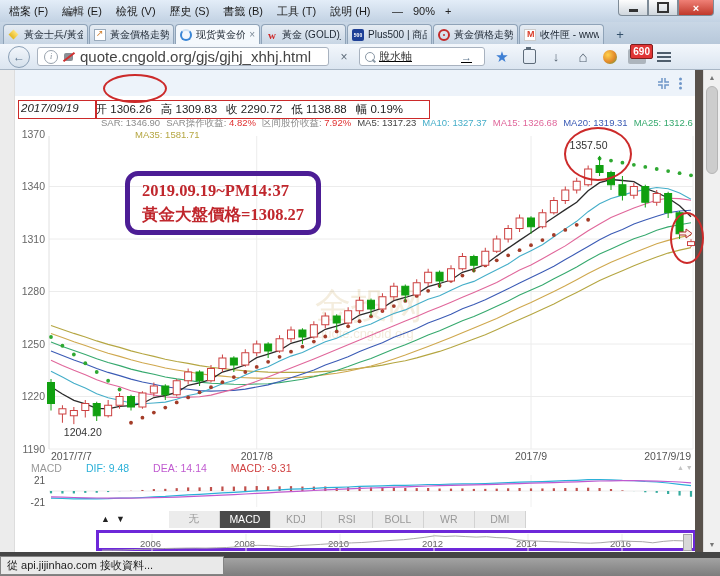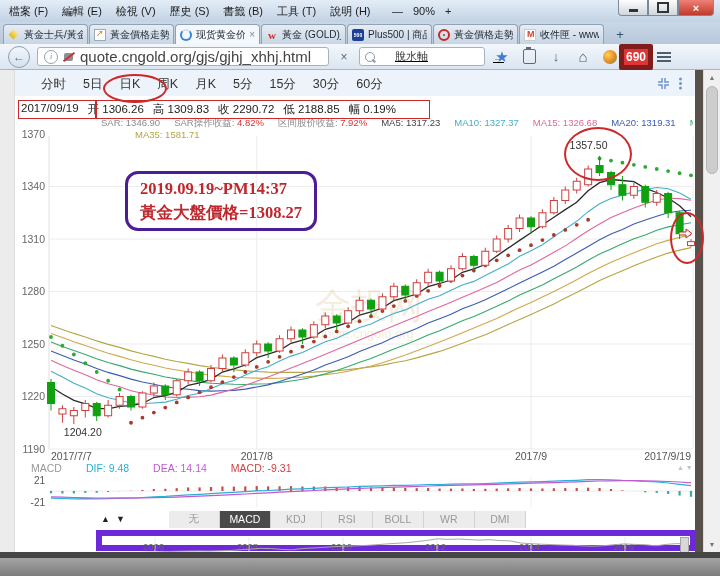--- a/index.html
+++ b/index.html
@@ -55,68 +55,68 @@
   #urlbar{flex:none;width:292px;height:19px;background:#fff;border:1px solid #a8b2bf;border-radius:3px;
     display:flex;align-items:center;gap:5px;padding:0 6px;box-sizing:border-box;}
   #infoicon{width:12px;height:12px;border:1px solid #98a2ad;border-radius:50%;color:#7c8894;
     font-size:8px;line-height:11px;text-align:center;flex:none;font-family:"Liberation Serif",serif;font-style:italic;}
   #plugicon{width:12px;height:12px;position:relative;flex:none;}
   #plugicon::before{content:"";position:absolute;left:1px;top:2px;width:9px;height:8px;background:#8a9096;border-radius:2px;}
   #plugicon::after{content:"";position:absolute;left:-1px;top:5px;width:14px;height:2px;background:#d12f2f;transform:rotate(-38deg);}
   #urltext{font-size:15px;color:#444;white-space:nowrap;overflow:hidden;}
   #stopbtn{width:16px;height:16px;color:#5e6c7a;font-size:12px;line-height:16px;text-align:center;flex:none;}
   #searchbox{flex:none;width:126px;height:19px;background:#fff;border:1px solid #a8b2bf;border-radius:3px;
-    display:flex;align-items:center;gap:20px;padding:0 5px;box-sizing:border-box;text-decoration:underline;}
+    display:flex;align-items:center;gap:4px;padding:0 5px;box-sizing:border-box;text-decoration:underline;}
   .mag{width:8px;height:8px;border:1.5px solid #8a98a6;border-radius:50%;position:relative;flex:none;}
   .mag::after{content:"";position:absolute;left:6px;top:7px;width:4px;height:1.5px;background:#8a98a6;transform:rotate(40deg);}
   #searchinput{border:none;outline:none;font-size:11px;color:#333;width:78px;background:transparent;
     font-family:inherit;padding:0;}
   #goarrow{color:#5a738c;font-size:11px;}
   .navicon{flex:none;display:flex;align-items:center;justify-content:center;width:20px;height:20px;}
   #staricon{color:#3e7fd4;font-size:15px;}
   #clipicon{width:11px;height:13px;border:1.5px solid #5d6b79;border-radius:2px;position:relative;}
   #clipicon::before{content:"";position:absolute;left:2px;top:-3px;width:5px;height:3px;background:#5d6b79;}
   #downicon{color:#4e5d6c;font-size:13px;font-weight:bold;}
   #homeicon{color:#4e5d6c;font-size:15px;}
   #addonicon{width:14px;height:14px;border-radius:50%;background:radial-gradient(circle at 35% 35%,#ffd24d,#e2892b 55%,#4f9e3c);}
   #badgeicon{position:relative;width:18px;height:15px;background:#adb5bd;border-radius:2px;}
-  #badge{position:absolute;right:-7px;top:-5px;background:#e03535;color:#fff;font-size:12px;
-    padding:1px 2px;border-radius:2px;border:5px solid #7f1d1d;font-weight:bold;}
+  #badge{position:absolute;right:-7px;top:-5px;background:#e03535;color:#fff;font-size:10px;
+    padding:1px 2px;border-radius:2px;border:1px solid #7f1d1d;font-weight:bold;}
   #hamburger{display:flex;flex-direction:column;gap:2px;}
   #hamburger span{width:14px;height:2px;background:#4e5d6c;}
   
   #viewport{position:absolute;left:0;top:70px;width:703px;height:482px;background:#ececec;}
   #chartbox{position:absolute;left:14px;top:0;width:681px;height:482px;background:#fff;
     border-left:1px solid #ddd;box-sizing:border-box;}
   .period-bar{position:absolute;left:0;top:0;width:100%;height:26px;background:#edf3fa;}
   #periods{position:absolute;left:26px;top:6px;display:flex;gap:17px;font-size:12.5px;color:#333;}
   .period-item{white-space:nowrap;}
   #mini-icons{position:absolute;right:12px;top:7px;display:flex;gap:8px;}
   #ohlcrow{position:absolute;left:6px;top:32px;display:flex;gap:9px;font-size:11.5px;color:#222;white-space:nowrap;}
-  #ohlcrow .date{margin-right:0;}
-  #indrow{position:absolute;left:86px;top:47px;width:592px;display:flex;gap:14px;font-size:9.5px;
+  #ohlcrow .date{margin-right:8px;font-style:italic;}
+  #indrow{position:absolute;left:86px;top:47px;width:592px;display:flex;gap:6px;font-size:9.5px;
     white-space:nowrap;overflow:hidden;}
   .ind-label{color:#8a8a8a;}
   #ma35row{position:absolute;left:88px;top:59px;font-size:9.5px;}
   #mainSvg{position:absolute;left:0;top:56px;}
   #macdrow{position:absolute;left:16px;top:392px;display:flex;gap:24px;font-size:10.5px;white-space:nowrap;}
   #macdSvg{position:absolute;left:0;top:403px;}
   #btabs{position:absolute;left:0;top:440px;width:681px;height:18px;display:flex;align-items:center;}
   #btabs .arrows{margin-left:86px;display:flex;gap:6px;font-size:9px;color:#222;}
   #btabs .spacer{width:44px;}
   .btab{width:50px;height:17px;background:#ececec;border-right:1px solid #d2d2d2;font-size:10.5px;
     color:#999;display:flex;align-items:center;justify-content:center;}
   .btab.active{background:#4a4a4a;color:#fff;}
   #navigator{position:absolute;left:81px;top:460px;width:600px;height:21px;background:#fff;
-    border:6px solid #6d28d9;box-sizing:border-box;}
+    border:3px solid #6d28d9;box-sizing:border-box;}
   #navthumb{position:absolute;right:1px;top:1px;width:9px;height:17px;background:#d8d8d8;border:1px solid #a5a5a5;box-sizing:border-box;}
   
   .red-ellipse{position:absolute;border:2.5px solid #cc2a2a;border-radius:50%;z-index:10;}
   .red-rect{position:absolute;border:1.5px solid #cc2a2a;z-index:10;}
-  #annbox{position:absolute;left:110px;top:101px;border:3px solid #4c1d95;border-radius:13px;
+  #annbox{position:absolute;left:110px;top:101px;border:5px solid #4c1d95;border-radius:13px;
     padding:3px 12px;color:#c0272d;font-family:"Liberation Serif","DejaVu Serif",serif;
     font-weight:600;font-size:16.5px;line-height:24px;white-space:nowrap;z-index:10;background:rgba(255,255,255,.0);}
   #cursorarrow{position:absolute;left:664px;top:158px;z-index:11;}
   
   #darkstrip{position:absolute;left:695px;top:0;width:8px;height:482px;background:#58514b;}
   #scrollbar{position:absolute;left:703px;top:70px;width:17px;height:482px;background:#f0f0f0;border-left:1px solid #dcdcdc;box-sizing:border-box;}
   .scroll-arrow{width:16px;height:15px;display:flex;align-items:center;justify-content:center;font-size:7px;color:#777;}
   #sthumb{position:absolute;left:2px;top:16px;width:12px;height:88px;background:#cdcdcd;border:1px solid #b5b5b5;border-radius:6px;box-sizing:border-box;}
   #scroll-down{position:absolute;bottom:0;left:0;}
   #bottomband{position:absolute;left:0;top:552px;width:720px;height:6px;background:#454545;}
@@ -228,31 +228,20 @@
           <span></span>
           <span></span>
           <span></span>
         </div>
     </div>
   </div>
 
   <div id="viewport">
     <div id="chartbox">
       <div class="period-bar"></div>
-      <div id="periods">
-          <span class="period-item">分时</span>
-          <span class="period-item">5日</span>
-          <span class="period-item">日K</span>
-          <span class="period-item">周K</span>
-          <span class="period-item">月K</span>
-          <span class="period-item">5分</span>
-          <span class="period-item">15分</span>
-          <span class="period-item">30分</span>
-          <span class="period-item">60分</span>
-        </div>
       <div id="mini-icons">
         <svg width="13" height="13">
           <g stroke="#6f96c8" stroke-width="1.5" fill="none">
             <path d="M1,5 L5,5 L5,1"></path>
               <path d="M12,5 L8,5 L8,1"></path>
               <path d="M1,8 L5,8 L5,12"></path>
               <path d="M12,8 L8,8 L8,12"></path>
           </g>
         </svg>
         <svg width="5" height="13">
@@ -261,21 +250,21 @@
               <circle cx="2.5" cy="6.5" r="1.5"></circle>
               <circle cx="2.5" cy="11" r="1.5"></circle>
             </g>
         </svg>
       </div>
       <div id="ohlcrow">
         <span class="date">2017/09/19</span>
       <span>开 1306.26</span>
           <span>高 1309.83</span>
           <span>收 2290.72</span>
-          <span>低 2188.85</span>
+          <span>低 1138.88</span>
           <span>幅 0.19%</span>
         </div>
       <div id="indrow">
           <span><span style="color: rgb(138, 138, 138);">SAR: </span><span style="color: rgb(138, 138, 138);">1346.90</span></span>
           <span><span style="color: rgb(138, 138, 138); text-align: right;">SAR操作收益: </span><span style="color: rgb(224, 48, 48);">4.82%</span></span>
           <span><span style="color: rgb(138, 138, 138);">区间股价收益: </span><span style="color: rgb(224, 48, 48);">7.92%</span></span>
           <span><span style="color: rgb(68, 68, 68);">MA5: </span><span style="color: rgb(68, 68, 68);">1317.23</span></span>
           <span><span style="color: rgb(69, 174, 201);">MA10: </span><span style="color: rgb(69, 174, 201);">1327.37</span></span>
           <span><span style="color: rgb(224, 103, 155);">MA15: </span><span style="color: rgb(224, 103, 155);">1326.68</span></span>
           <span><span style="color: rgb(59, 91, 181);">MA20: </span><span style="color: rgb(59, 91, 181);">1319.31</span></span>
@@ -617,13 +606,14 @@
   </div>
 
   <div id="scrollbar">
     <div class="scroll-arrow">▲</div>
     <div id="sthumb"></div>
     <div class="scroll-arrow" id="scroll-down">▼</div>
   </div>
 
   <div id="bottomband"></div>
   <div id="statusbar"></div>
+  <div id="statustip">從 api.jijinhao.com 接收資料...</div>
 </div>
 
 </body></html>

